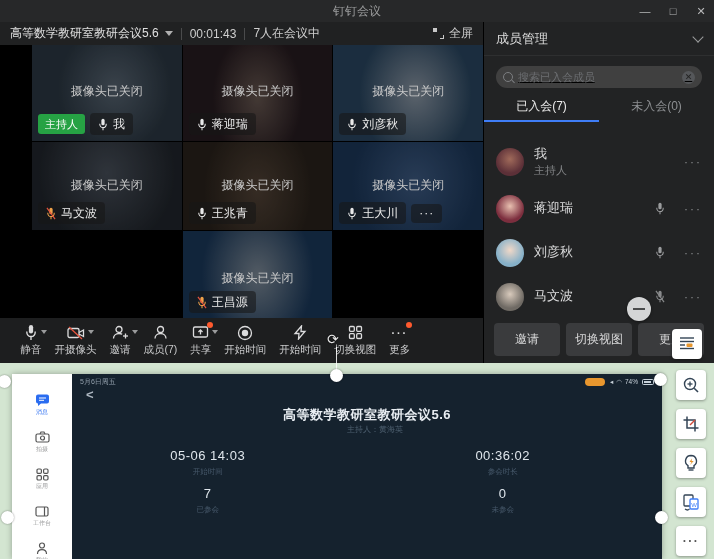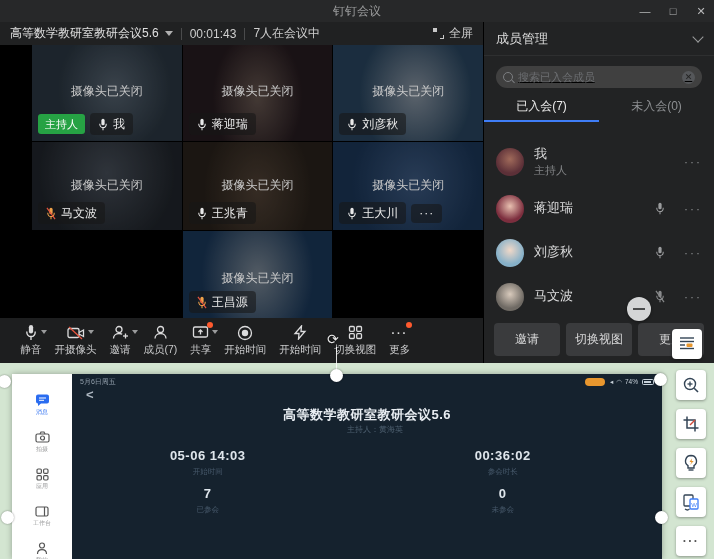--- a/index.html
+++ b/index.html
@@ -111,21 +111,21 @@
   .cap-status .grow { flex:1; }
   .batt-pill { width:20px; height:8px; border-radius:4px; background:#e8972e; margin-right:5px; }
   .stat-ics { display:flex; align-items:center; gap:3px; color:#c8d2da; font-size:6.5px; }
   .batt-body { width:12px; height:6px; border:1px solid #c8d2da; border-radius:1.5px; position:relative; margin-left:1px; }
   .batt-body:before { content:""; position:absolute; left:1px; top:1px; bottom:1px; width:7px; background:#c8d2da; }
   .batt-body:after { content:""; position:absolute; right:-3px; top:1px; width:1.5px; height:2px; background:#c8d2da; }
   .cap-back { position:absolute; left:14px; top:13px; color:#aeb8c2; font-size:13px; font-weight:bold; }
   .cap-title { position:absolute; left:0; right:0; top:32px; text-align:center; color:#e8edf2; font-size:13px; font-weight:bold; letter-spacing:.5px; }
   .cap-sub { position:absolute; left:16px; right:0; top:50px; text-align:center; color:#4e6070; font-size:8px; }
   .cap-stat { position:absolute; text-align:center; transform:translateX(-50%); }
-  .cap-stat .v { color:#dfe6ec; font-size:13px; letter-spacing:.5px;font-weight:bold; }
+  .cap-stat .v { color:#dfe6ec; font-size:13px; letter-spacing:.5px; }
   .cap-stat .l { color:#46586a; font-size:7.5px; margin-top:4px; }
   .cs1 { left:23%; top:74px; } .cs2 { left:73%; top:74px; }
   .cs3 { left:23%; top:112px; } .cs4 { left:73%; top:112px; }
 
   
   .handle { position:absolute; width:13px; height:13px; border-radius:50%; background:#fff; box-shadow:0 0 2px rgba(0,0,0,.45); z-index:40; }
   .guide-line { position:absolute; left:336px; top:347px; width:1px; height:24px; background:rgba(255,255,255,.85); z-index:35; }
   .cursor-busy { position:absolute; left:327px; top:331px; width:16px; height:16px; z-index:36; color:#e8e8e8; font-size:14px; text-shadow:0 0 2px #000; }
 
   

